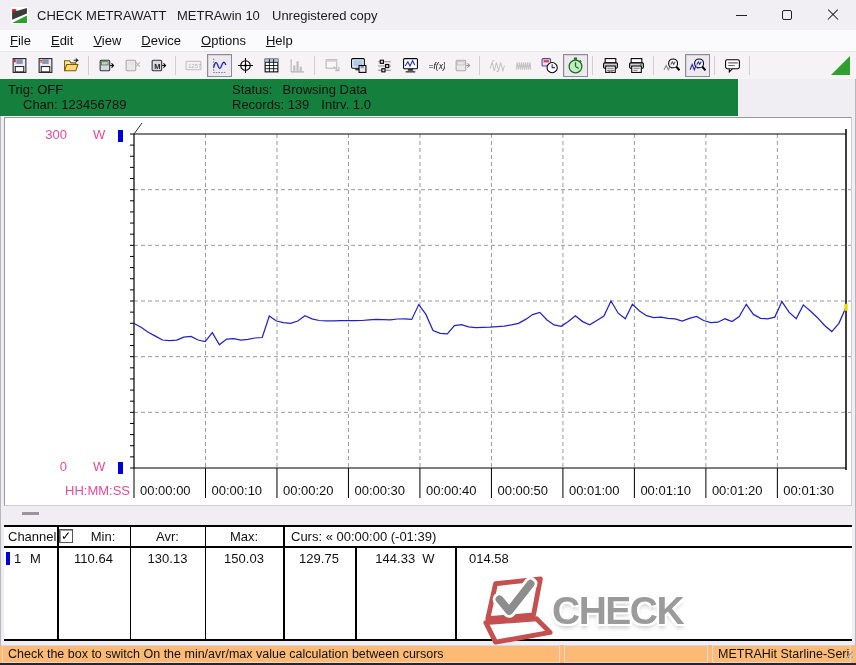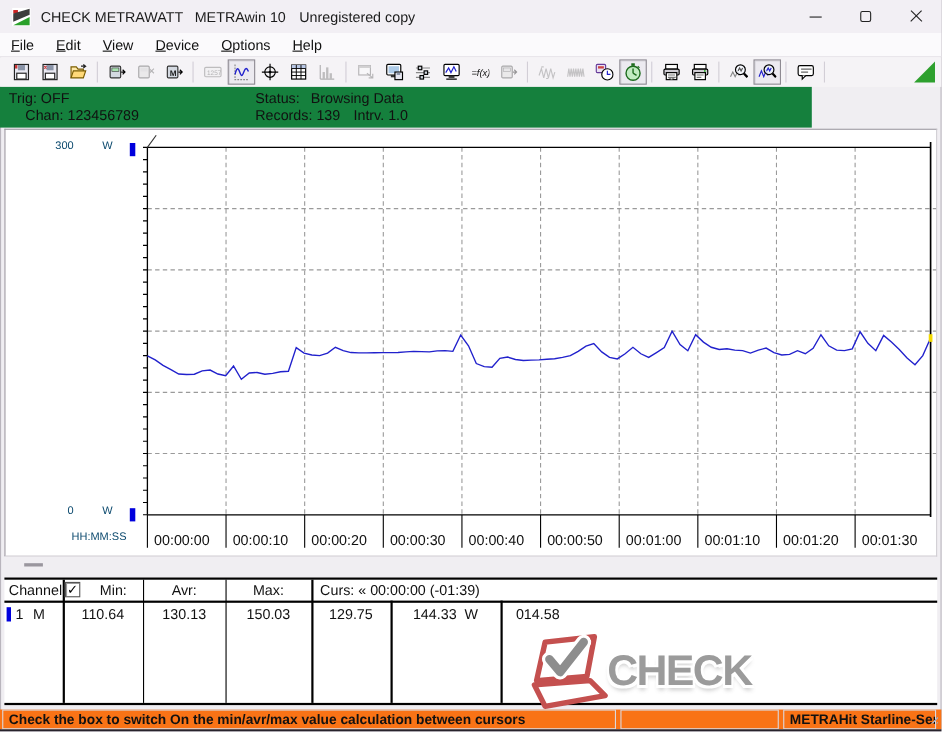--- a/index.html
+++ b/index.html
@@ -43,21 +43,21 @@
   .infobar { position:absolute; left:0; top:79px; width:738px; height:37px;
     background:#15803d; font-size:13px; }
   .infobar div { position:absolute; white-space:pre; }
   .trig { left:8px; top:3px; } .chan { left:23px; top:18px; }
   .stat { left:232px; top:3px; } .recs { left:232px; top:18px; }
   .stat .v { margin-left:10px; } .recs .v { margin-left:12px; }
   
   .chartpanel { position:absolute; left:4px; top:117px; width:848px; height:389px;
     background:#fff; border:1px solid #9b97a0; border-right-color:#cfccd2; border-bottom-color:#cfccd2; }
   .chartpanel svg { position:absolute; left:0; top:0; }
-  .axlab { position:absolute; font-size:10px; color:#0c4a6e; }
+  .axlab { position:absolute; font-size:13px; color:#ec4899; }
   .y-max { left:20px; top:9px; width:42px; text-align:right; }
   .y-max-u { left:88px; top:9px; }
   .y-min { left:20px; top:341px; width:42px; text-align:right; }
   .y-min-u { left:88px; top:341px; }
   .x-format { left:60px; top:365px; }
   .xtick { position:absolute; top:365px; font-size:13px; white-space:nowrap; }
   
   .scrollstrip { position:absolute; left:4px; top:508px; width:848px; height:15px; }
   .scrollthumb { position:absolute; left:18px; top:4px; width:17px; height:3px; background:#9a969e; }
   
@@ -79,21 +79,21 @@
   .r-chmark { position:absolute; left:2px; top:25px; width:4px; height:13px; background:#0000dd; }
   .r-ch1 { left:10px; top:24px; } .r-chm { left:26px; top:24px; }
   .r-min { left:53px; top:24px; width:73px; text-align:center; }
   .r-avr { left:126px; top:24px; width:75px; text-align:center; }
   .r-max { left:201px; top:24px; width:78px; text-align:center; }
   .r-c1 { left:279px; top:24px; width:72px; text-align:center; }
   .r-c2 { left:351px; top:24px; width:100px; text-align:center; }
   .r-diff { left:465px; top:24px; }
   
   .statusbar { position:absolute; left:0; top:645px; width:856px; height:18px; font-size:12.5px;
-    background:#f97316; z-index:3;font-weight:bold; }
+    background:#fdba74; z-index:3; }
   .sb-sec { position:absolute; top:0; height:18px; border:1px solid #dbd8dd; display:flex;
     align-items:center; padding:0 5px; white-space:nowrap; overflow:hidden; }
   .sb1 { left:2px; width:558px; } .sb2 { left:564px; width:144px; } .sb3 { left:712px; width:139px; }
   .sb-grip { position:absolute; right:1px; top:647px; width:13px; height:13px; z-index:6;
     background:linear-gradient(135deg, transparent 50%, transparent 50%); }
   .sb-grip::before { content:""; position:absolute; right:2px; bottom:2px; width:10px; height:10px;
     background:repeating-linear-gradient(135deg, transparent 0 2px, #aaa6ae 2px 3.5px); clip-path:polygon(100% 0, 0 100%, 100% 100%); }
   .bottomedge { position:absolute; left:0; top:663px; width:856px; height:2px; background:#28232c; z-index:7; }
   
   .wm { position:absolute; left:476px; top:574px; width:378px; height:74px; z-index:5;

